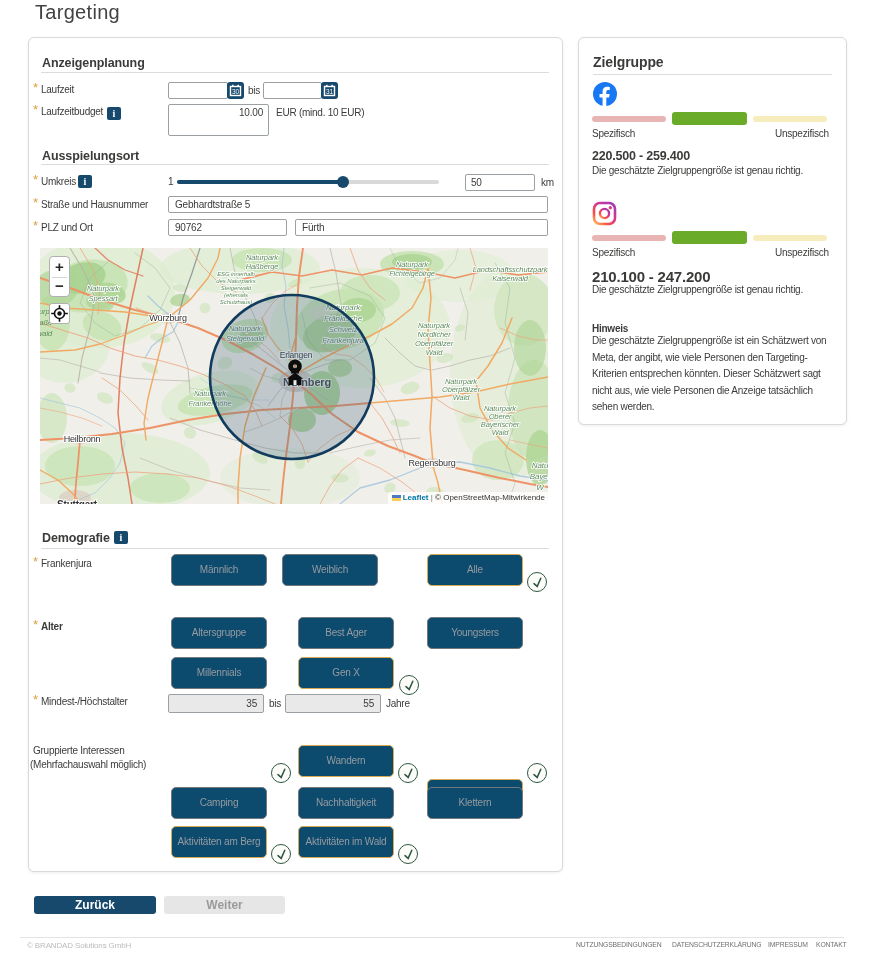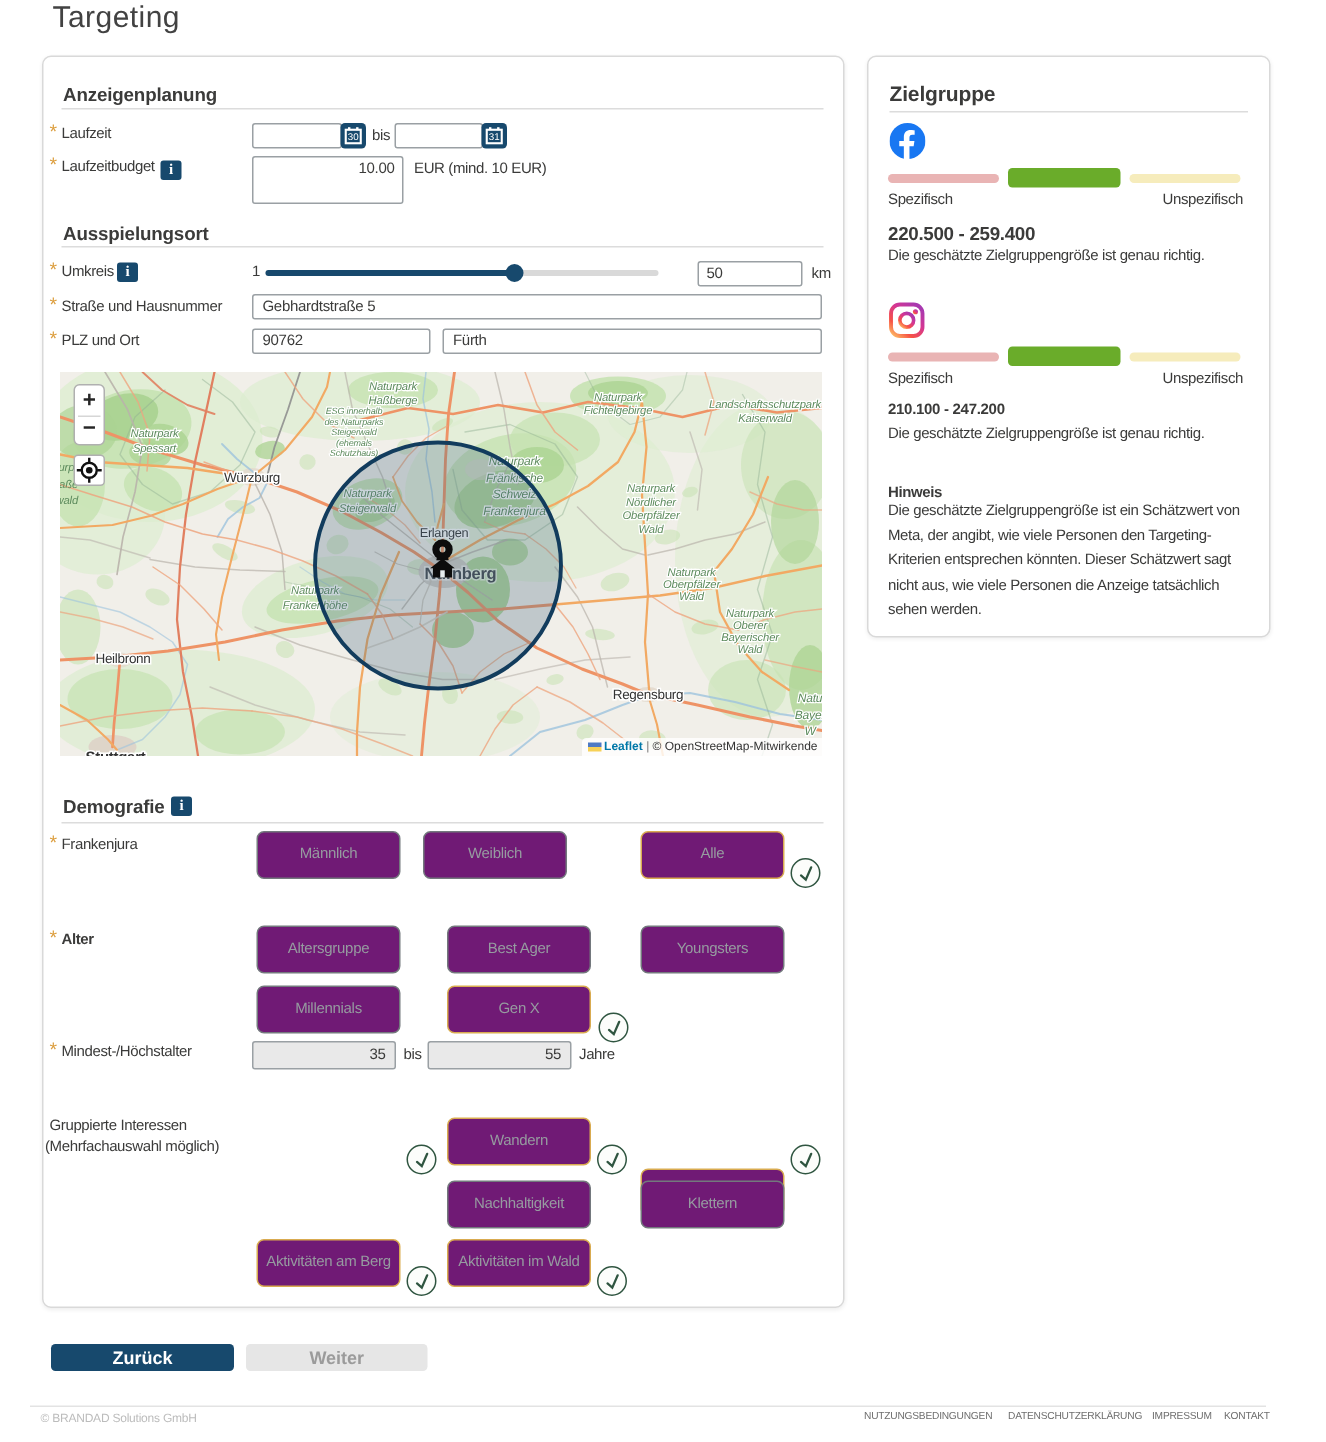--- a/index.html
+++ b/index.html
@@ -10,21 +10,21 @@
   .card { position:absolute; background:#fff; border:1px solid #d9d9d9; border-radius:6px; box-shadow:0 1px 3px rgba(0,0,0,0.07); }
   h1 { position:absolute; left:35px; top:1px; font-size:20px; font-weight:400; color:#424242; letter-spacing:0.3px; }
   h2 { font-size:12.5px; font-weight:700; letter-spacing:-0.1px; color:#3b3b3a; position:absolute; }
   .hr { position:absolute; height:1px; background:#dcdcdc; }
   .lbl { position:absolute; font-size:10px; letter-spacing:-0.25px; color:#3b3b3a; white-space:nowrap; }
   .ast { position:absolute; font-size:13px; color:#dc9e3e; }
   .inp { position:absolute; background:#fff; border:1px solid #9aa0a4; border-radius:2px; font-size:10px; letter-spacing:-0.2px; color:#3b3b3a; }
   .inp span { position:absolute; top:2px; }
   .ico-i { position:absolute; width:14px; height:13px; background:#17496d; color:#fff; border-radius:2px; font-size:10px; font-weight:700; text-align:center; line-height:13px; font-family:"Liberation Serif",serif; }
   .calbtn { position:absolute; width:17px; height:17px; background:#17496d; border-radius:3px; }
-  .choice { position:absolute; width:96px; height:32px; background:#701a75; border:1px solid #73787d; border-radius:5px; font-size:10px; letter-spacing:-0.2px; color:#969ba0; text-align:center; line-height:30px; }
+  .choice { position:absolute; width:96px; height:32px; background:#0c4a6e; border:1px solid #73787d; border-radius:5px; font-size:10px; letter-spacing:-0.2px; color:#969ba0; text-align:center; line-height:30px; }
   .choice.sel { border:1.5px solid #d9ab50; line-height:29px; }
   .chk { position:absolute; width:20px; height:20px; background:#fcfdfb; border:1.4px solid #2f5540; border-radius:50%; }
   .chk svg { position:absolute; left:2px; top:2px; }
   .seg { position:absolute; border-radius:3px; }
   .btn { position:absolute; font-size:12px; font-weight:700; text-align:center; border-radius:3px; }
   .flink { position:absolute; font-size:6.8px; letter-spacing:-0.15px; color:#6f6f6f; white-space:nowrap; }
 </style>
 </head>
 <body>
 <div id="page">
@@ -365,20 +365,21 @@
       <svg width="14" height="14" viewBox="0 0 14 14">
         <path d="M4 8.6 L7.2 11.4 L10.8 3.2" fill="none" stroke="#2f5540" stroke-width="1.5" stroke-linecap="round"></path>
       </svg>
     </div>
   <div class="choice sel" style="left:427px; top:779px;">Natur</div>
   <div class="chk" style="left:527px; top:763px;">
       <svg width="14" height="14" viewBox="0 0 14 14">
         <path d="M4 8.6 L7.2 11.4 L10.8 3.2" fill="none" stroke="#2f5540" stroke-width="1.5" stroke-linecap="round"></path>
       </svg>
     </div>
+  <div class="choice" style="left:171px; top:787px;">Camping</div>
   <div class="choice" style="left:298px; top:787px;">Nachhaltigkeit</div>
   <div class="choice" style="left:427px; top:787px;">Klettern</div>
   <div class="choice sel" style="left:171px; top:826px;">Aktivitäten am Berg</div>
   <div class="chk" style="left:271px; top:844px;">
       <svg width="14" height="14" viewBox="0 0 14 14">
         <path d="M4 8.6 L7.2 11.4 L10.8 3.2" fill="none" stroke="#2f5540" stroke-width="1.5" stroke-linecap="round"></path>
       </svg>
     </div>
   <div class="choice sel" style="left:298px; top:826px;">Aktivitäten im Wald</div>
   <div class="chk" style="left:398px; top:844px;">
@@ -418,21 +419,21 @@
       <rect x="2" y="2" width="21" height="21" rx="6" fill="none" stroke="url(#ig)" stroke-width="2.6"></rect>
       <circle cx="12.5" cy="12.5" r="4.6" fill="none" stroke="url(#ig)" stroke-width="2.4"></circle>
       <circle cx="18.3" cy="6.8" r="1.7" fill="url(#ig)"></circle>
     </svg>
   </div>
   <div class="seg" style="left:592px; top:235px; width:74px; height:6px; background:#e9b4b4;"></div>
   <div class="seg" style="left:672px; top:231px; width:75px; height:13px; background:#6aac2a;"></div>
   <div class="seg" style="left:753px; top:235px; width:74px; height:6px; background:#f6ecbc;"></div>
   <div class="lbl" style="left:592px; top:247px;">Spezifisch</div>
   <div class="lbl" style="left:775px; top:247px;">Unspezifisch</div>
-  <div class="lbl" style="left:592px; top:268px; font-size:10px; font-weight:700; letter-spacing:-0.2px;">210.100 - 247.200</div>
+  <div class="lbl" style="left:592px; top:268px; font-size:15px; font-weight:700; letter-spacing:-0.2px;">210.100 - 247.200</div>
   <div class="lbl" style="left:592px; top:284px;">Die geschätzte Zielgruppengröße ist genau richtig.</div>
 
   <div class="lbl" style="left:592px; top:323px; font-weight:700;">Hinweis</div>
   <div class="abs" style="left:592px; top:333px; font-size:10px; letter-spacing:-0.25px; line-height:16.5px; color:#3b3b3a;">Die geschätzte Zielgruppengröße ist ein Schätzwert von<br>Meta, der angibt, wie viele Personen den Targeting-<br>Kriterien entsprechen könnten. Dieser Schätzwert sagt<br>nicht aus, wie viele Personen die Anzeige tatsächlich<br>sehen werden.</div>
 
   <div class="btn" style="left:34px; top:896px; width:122px; height:18px; background:#17496d; color:#fff; line-height:18px;">Zurück</div>
   <div class="btn" style="left:164px; top:896px; width:121px; height:18px; background:#e6e6e6; color:#9b9b9b; line-height:18px;">Weiter</div>
 
   <div class="hr" style="left:20px; top:937px; width:824px; background:#e3e3e3;"></div>
   <div class="flink" style="left:27px; top:941px; color:#bcbcbc; font-size:8px;">© BRANDAD Solutions GmbH</div>

